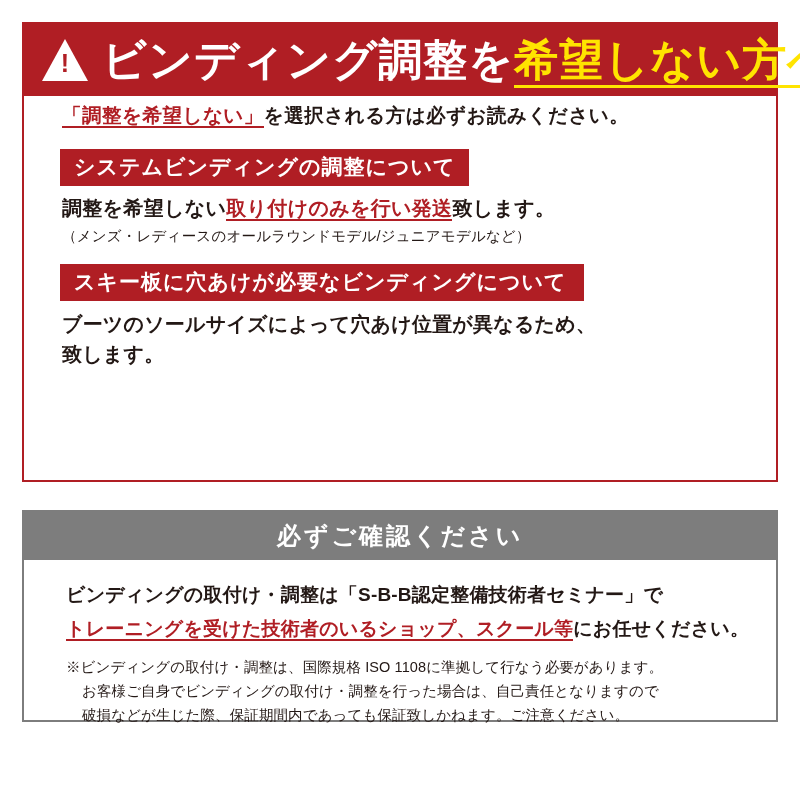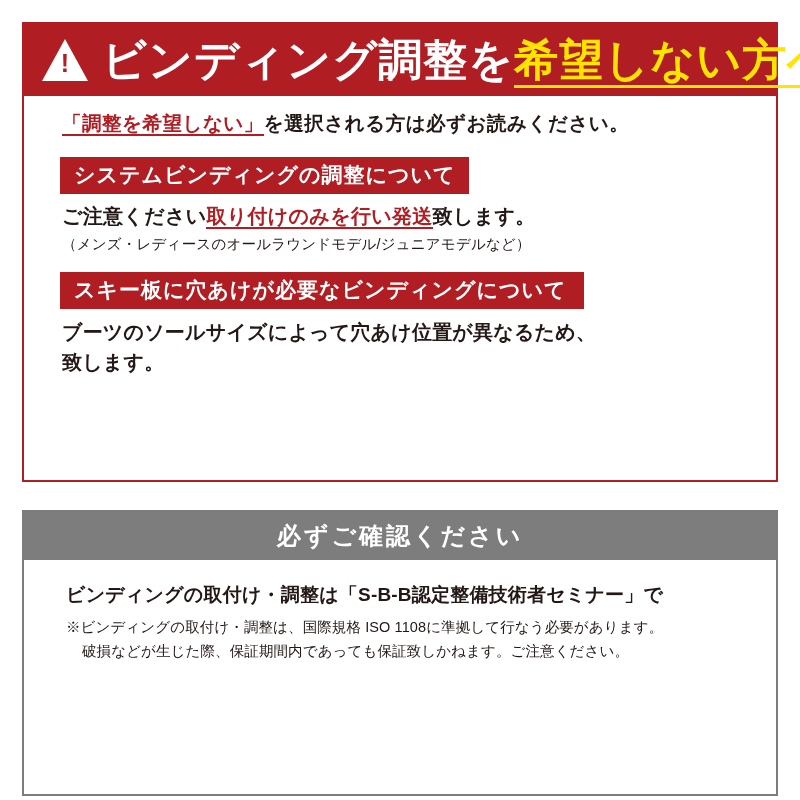--- a/index.html
+++ b/index.html
@@ -72,21 +72,21 @@
     letter-spacing: 1px;
     white-space: nowrap;
   }
   .header-title .hl {
     color: #ffe400;
     border-bottom: 3px solid #ffe400;
     padding-bottom: 1px;
   }
 
   .panel-top-body {
-    padding: 14px 24px 0 24px;
+    padding: 6px 24px 0 24px;
   }
 
   .lead {
     font-size: 19.5px;
     font-weight: bold;
     margin: 0 0 20px 14px;
     color: #231815;
     letter-spacing: 0.5px;
   }
   .lead .ul-red {
@@ -135,21 +135,21 @@
     color: #b01e24;
     border-bottom: 2px solid #b01e24;
   }
 
   
   .panel-bottom {
     margin-top: 28px;
     border: 2px solid #7d7d7d;
     box-sizing: border-box;
     width: 756px;
-    height: 286px;
+    height: 212px;
     background: #ffffff;
   }
   .panel-bottom-header {
     background: #7d7d7d;
     height: 48px;
     display: flex;
     align-items: center;
     justify-content: center;
   }
   .panel-bottom-header .t {
@@ -205,21 +205,21 @@
 
     <div class="panel-top-body">
 
       <p class="lead">
         <span class="ul-red">「調整を希望しない」</span><span>を選択される方は必ずお読みください。</span>
       </p>
 
       <div class="sub-bar">システムビンディングの調整について</div>
 
       <p class="body-line">
-        <span>ご注意ください</span><span class="ul-red">取り付けのみを行い発送</span><span>致します。</span>
+        <span>調整を希望しない</span><span class="ul-red">取り付けのみを行い発送</span><span>致します。</span>
       </p>
 
       <p class="note-line">（メンズ・レディースのオールラウンドモデル/ジュニアモデルなど）</p>
 
       <div class="sub-bar wide">スキー板に穴あけが必要なビンディングについて</div>
 
       <div class="body-block">
         <div>ブーツのソールサイズによって穴あけ位置が異なるため、</div>
         <div>致します。</div>
       </div>
@@ -227,20 +227,24 @@
 
     </div>
   </div>
 
   <div class="panel-bottom">
     <div class="panel-bottom-header">
       <span class="t">必ずご確認ください</span>
     </div>
     <div class="panel-bottom-body">
       <p class="bb-line1">ビンディングの取付け・調整は「S-B-B認定整備技術者セミナー」で</p>
+      <p class="bb-line2">
+        <span class="ul-red">トレーニングを受けた技術者のいるショップ、スクール等</span><span>にお任せください。</span>
+      </p>
       <div class="fine">
         <div>※ビンディングの取付け・調整は、国際規格 ISO 1108に準拠して行なう必要があります。</div>
+        <span class="indent">お客様ご自身でビンディングの取付け・調整を行った場合は、自己責任となりますので</span>
         <span class="indent">破損などが生じた際、保証期間内であっても保証致しかねます。ご注意ください。</span>
       </div>
     </div>
   </div>
 
 </div>
 
 </body></html>

